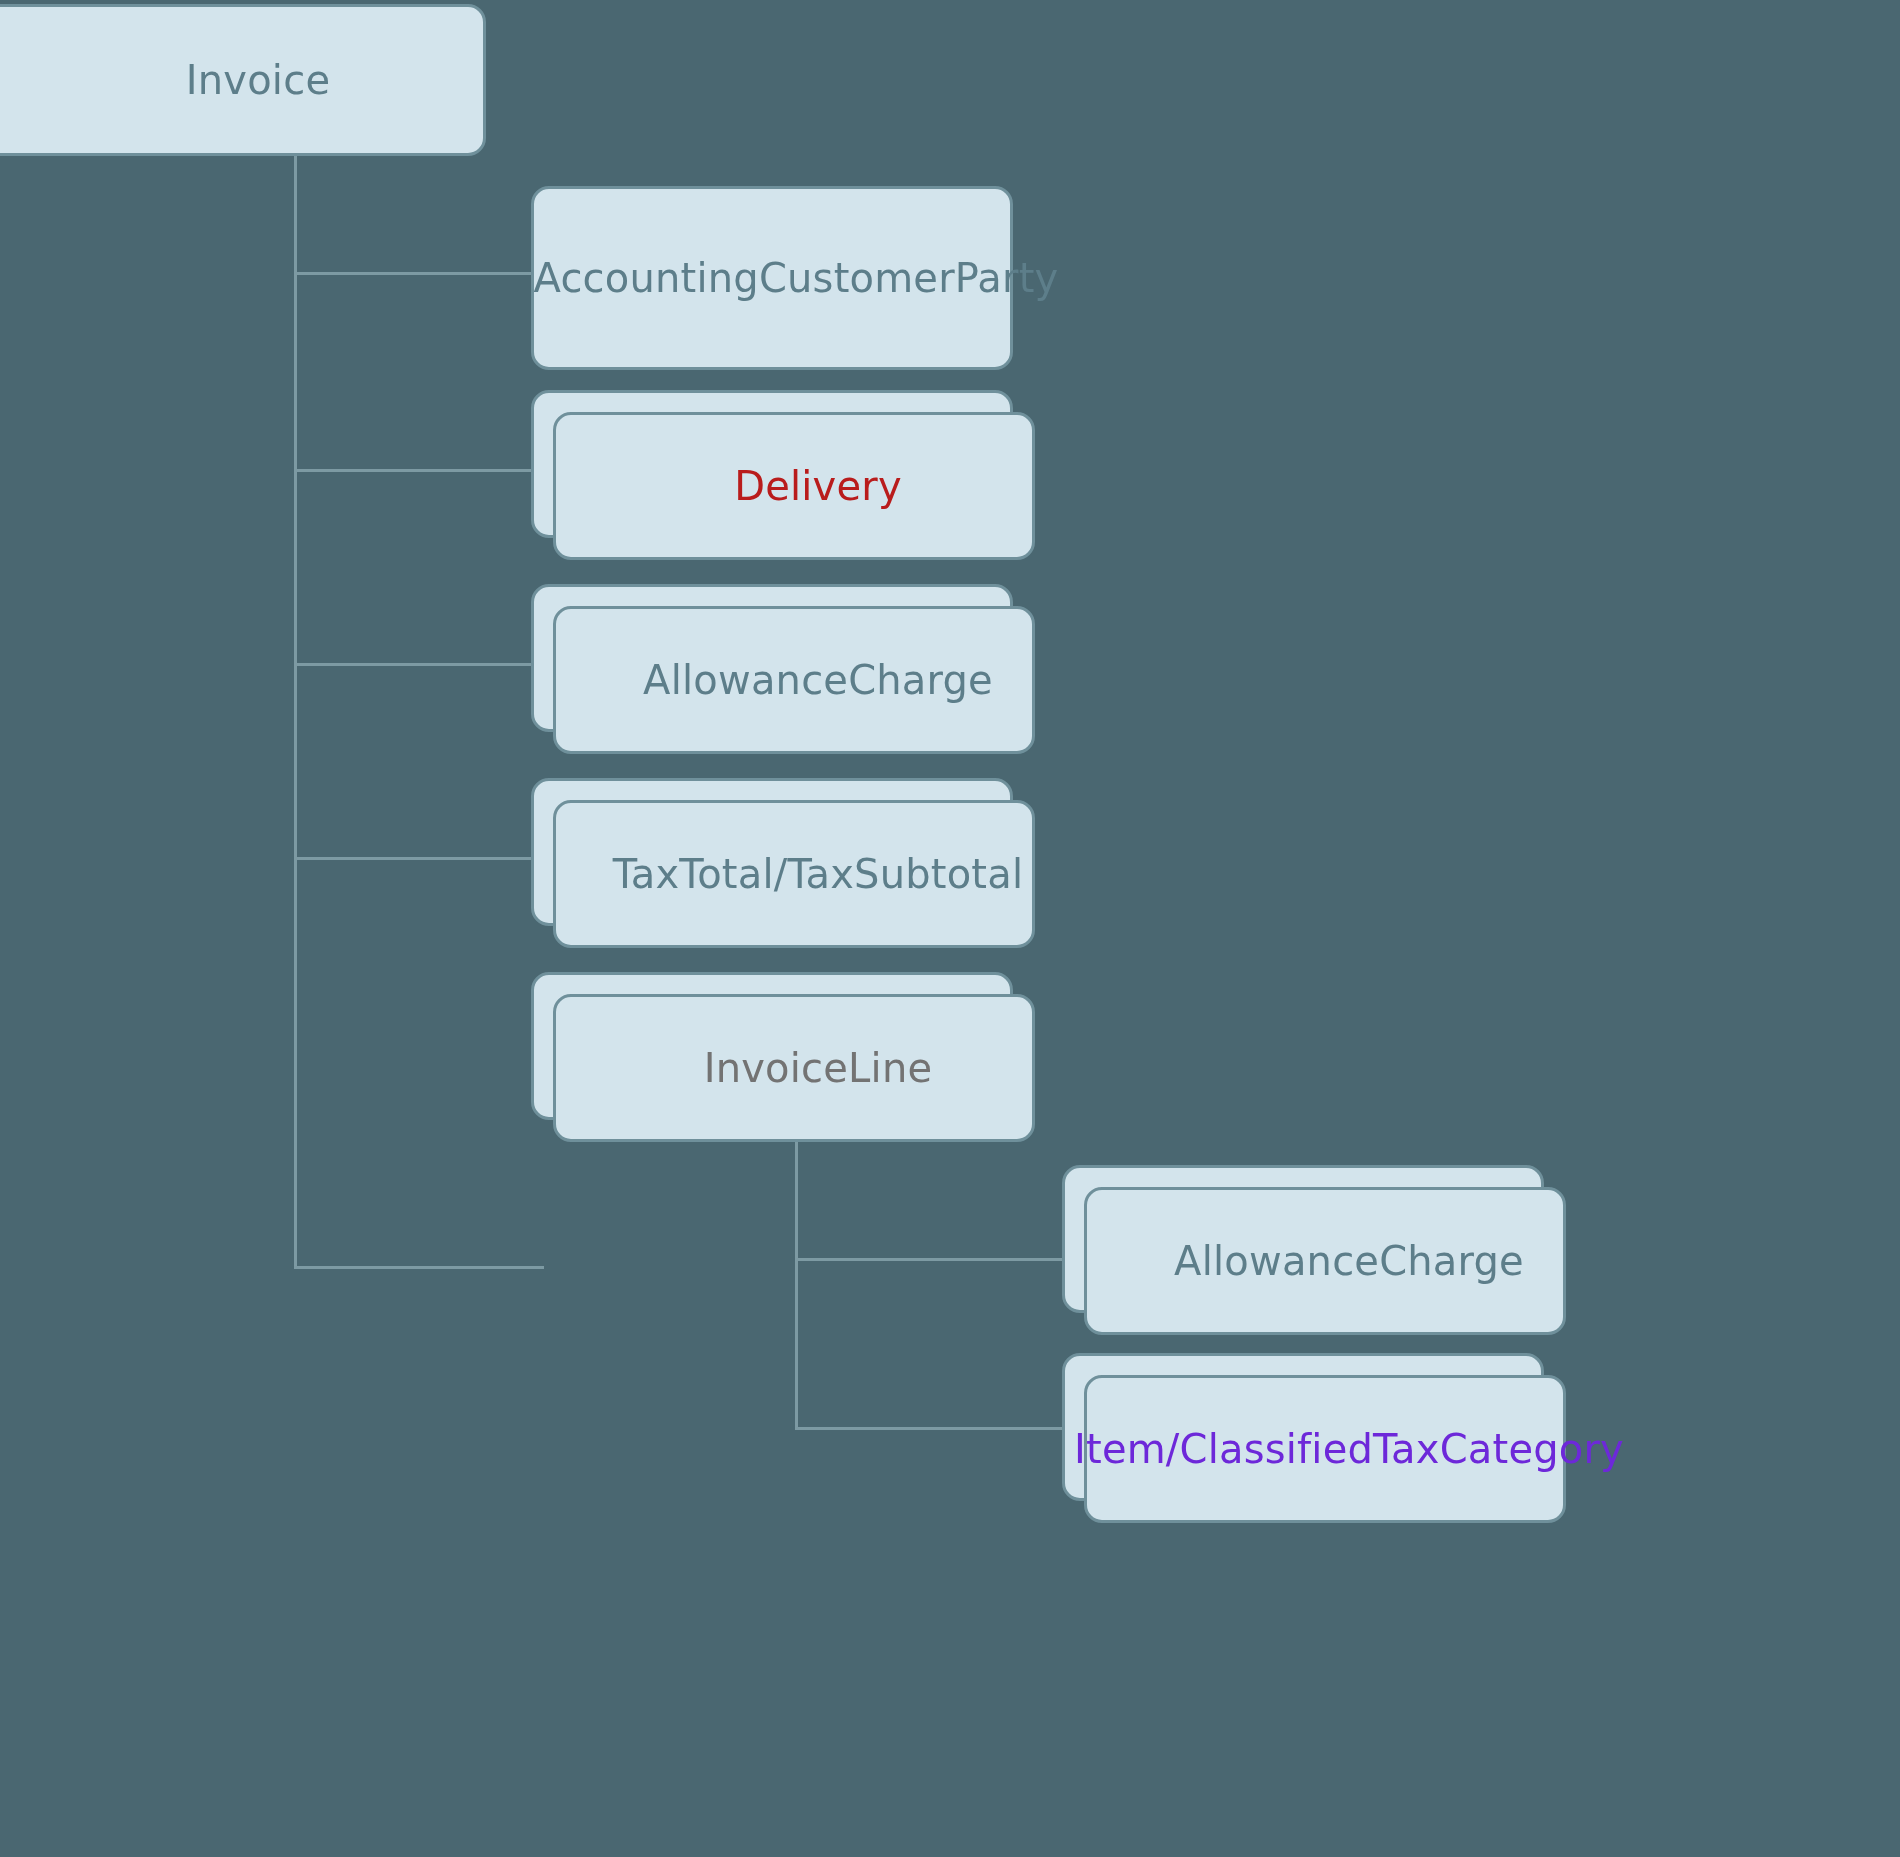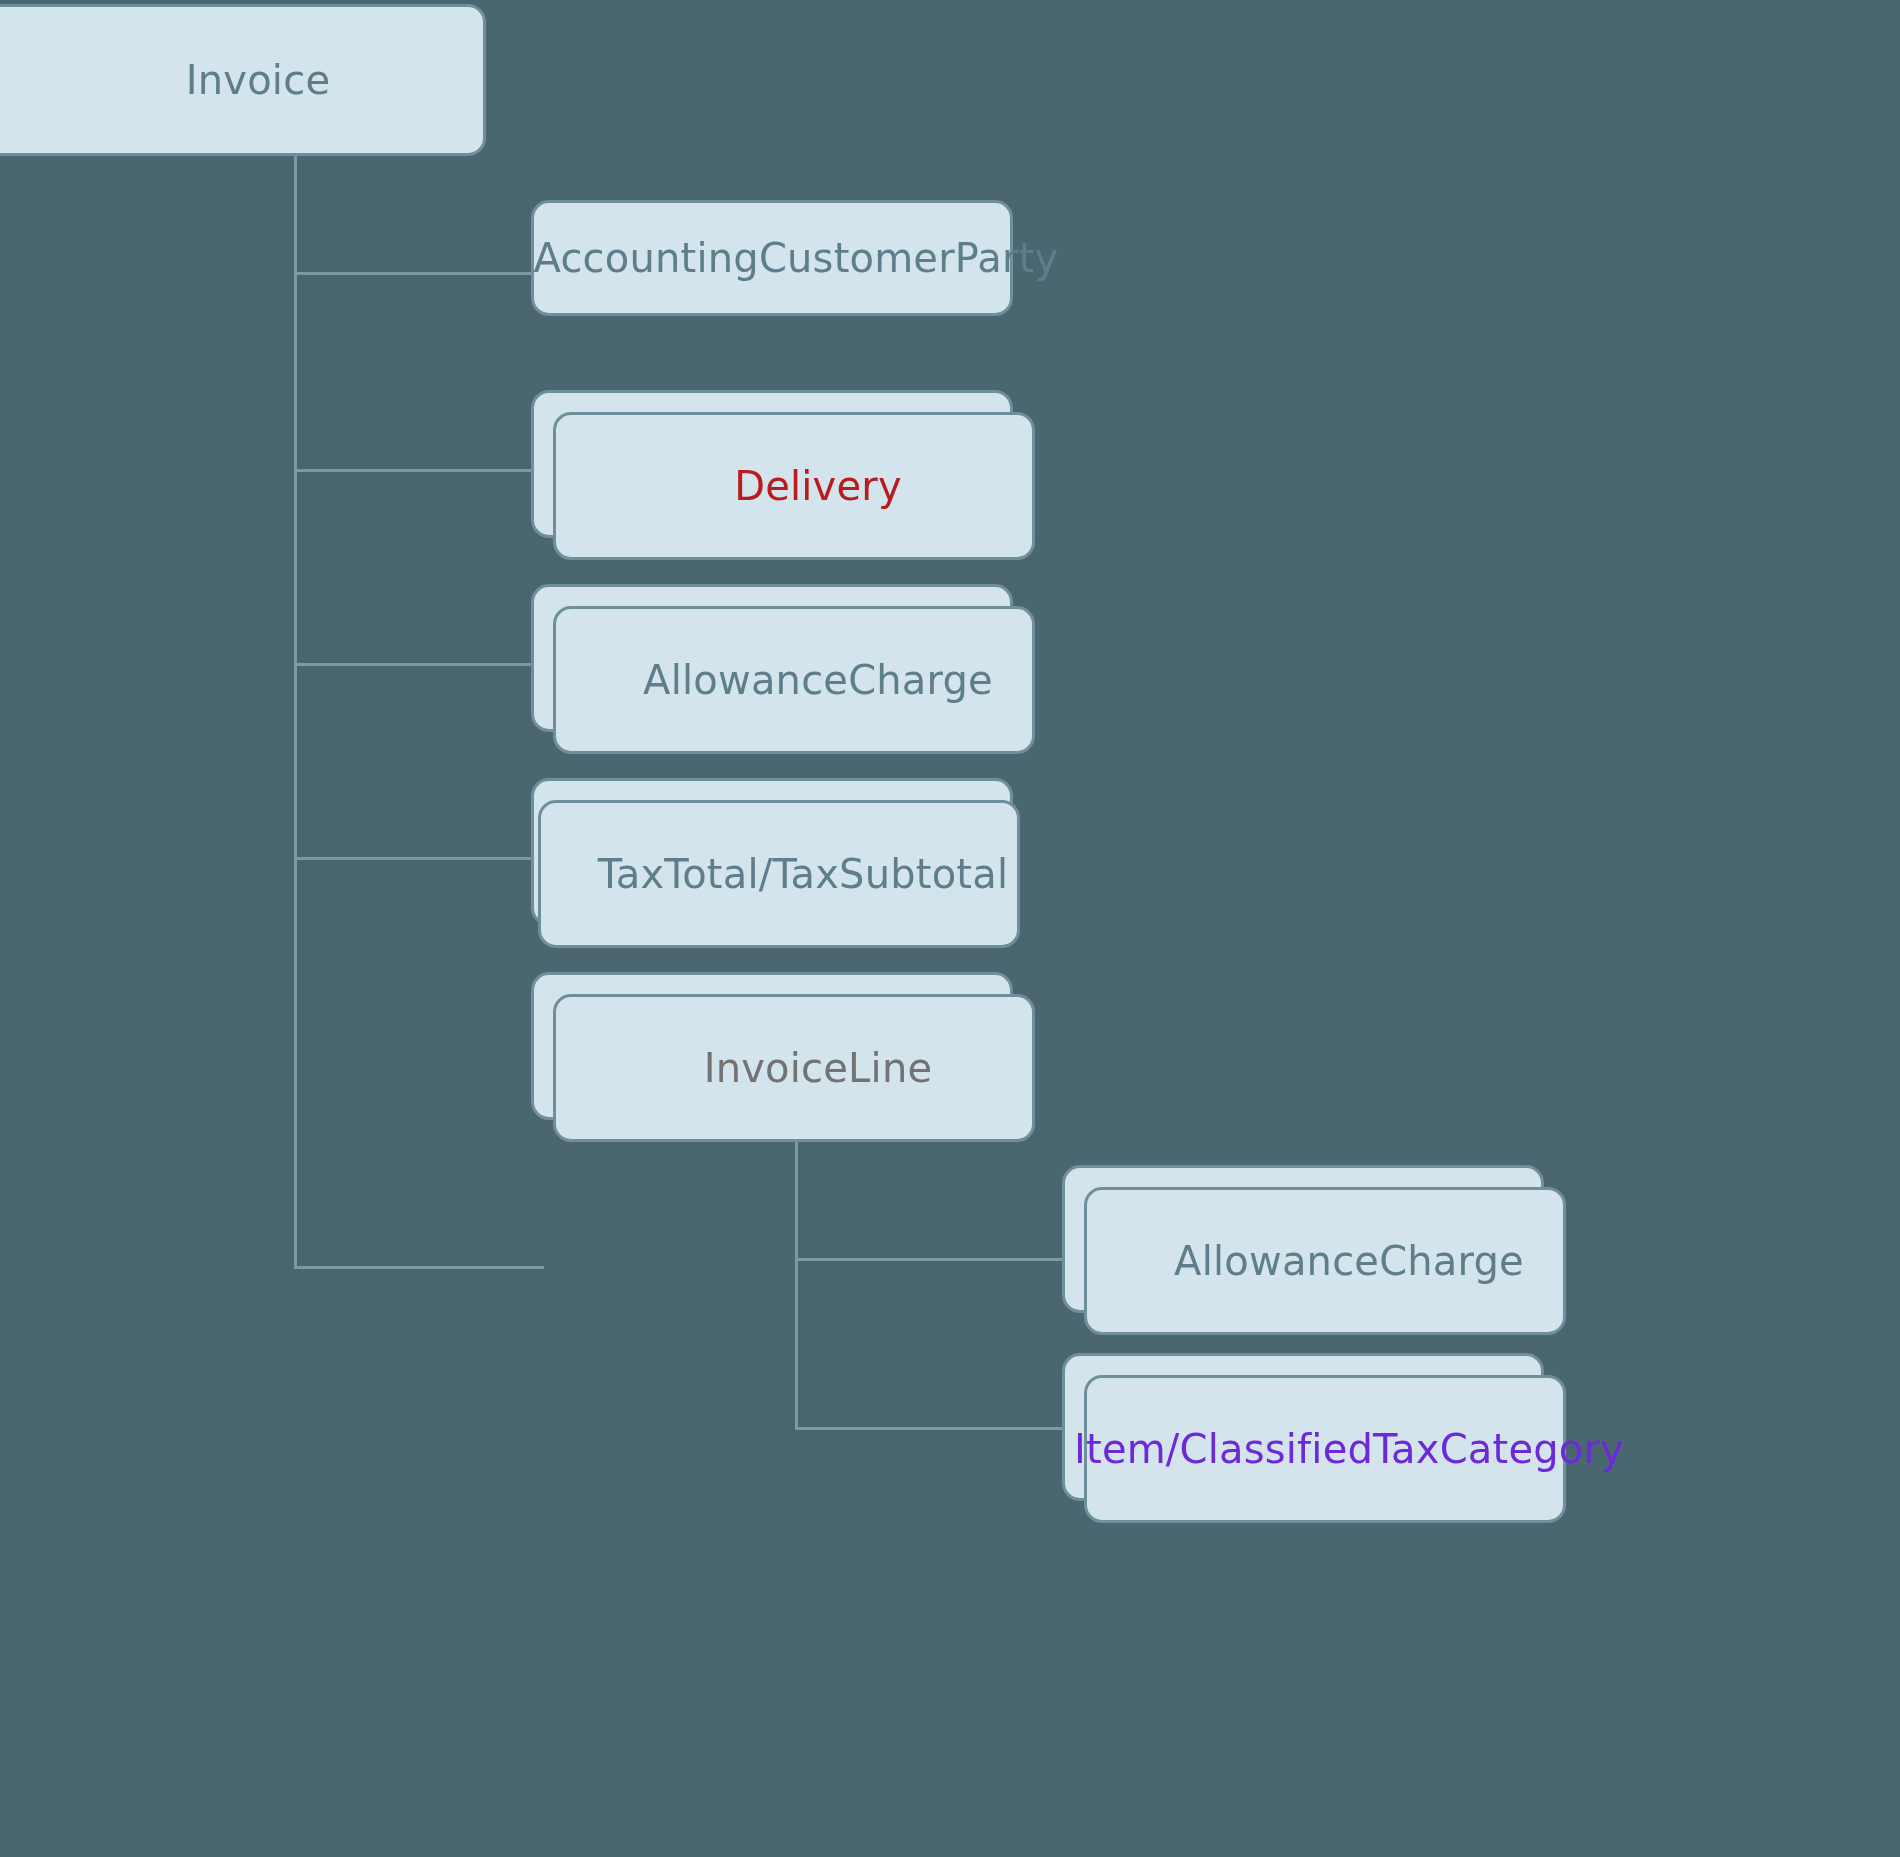--- a/index.html
+++ b/index.html
@@ -66,36 +66,36 @@
   <div class="conn h" style="left: 294px; top: 1266px; width: 250px; background: rgb(125, 154, 163);"></div>
 
   <div class="conn v" style="left: 795px; top: 1140px; height: 290px; background: rgb(125, 154, 163);"></div>
   <div class="conn h" style="left: 795px; top: 1258px; width: 285px; background: rgb(125, 154, 163);"></div>
   <div class="conn h" style="left: 795px; top: 1427px; width: 285px; background: rgb(125, 154, 163);"></div>
 
   <div class="node" style="left: -18px; top: 4px; width: 504px; height: 152px; background: rgb(211, 228, 236); border-color: rgb(111, 144, 155); color: rgb(93, 126, 138);">
     <span class="node-label">Invoice</span>
   </div>
 
-  <div class="node" style="left: 531px; top: 200px; width: 482px; height: 116px; background: rgb(211, 228, 236); border-color: rgb(111, 144, 155); color: rgb(93, 126, 138);">
+  <div class="node" style="left: 531px; top: 186px; width: 482px; height: 184px; background: rgb(211, 228, 236); border-color: rgb(111, 144, 155); color: rgb(93, 126, 138);">
     <span class="node-label">AccountingCustomerParty</span>
   </div>
 
   <div class="stack-back" style="left: 531px; top: 390px; width: 482px; height: 148px; background: rgb(211, 228, 236); border-color: rgb(111, 144, 155);"></div>
   <div class="node" style="left: 553px; top: 412px; width: 482px; height: 148px; background: rgb(211, 228, 236); border-color: rgb(111, 144, 155); color: #b91c1c;">
     <span class="node-label">Delivery</span>
   </div>
 
   <div class="stack-back" style="left: 531px; top: 584px; width: 482px; height: 148px; background: rgb(211, 228, 236); border-color: rgb(111, 144, 155);"></div>
   <div class="node" style="left: 553px; top: 606px; width: 482px; height: 148px; background: rgb(211, 228, 236); border-color: rgb(111, 144, 155); color: rgb(93, 126, 138);">
     <span class="node-label">AllowanceCharge</span>
   </div>
 
   <div class="stack-back" style="left: 531px; top: 778px; width: 482px; height: 148px; background: rgb(211, 228, 236); border-color: rgb(111, 144, 155);"></div>
-  <div class="node" style="left: 538px; top: 800px; width: 482px; height: 148px; background: rgb(211, 228, 236); border-color: rgb(111, 144, 155); color: rgb(93, 126, 138);">
+  <div class="node" style="left: 553px; top: 800px; width: 482px; height: 148px; background: rgb(211, 228, 236); border-color: rgb(111, 144, 155); color: rgb(93, 126, 138);">
     <span class="node-label">TaxTotal/TaxSubtotal</span>
   </div>
 
   <div class="stack-back" style="left: 531px; top: 972px; width: 482px; height: 148px; background: rgb(211, 228, 236); border-color: rgb(111, 144, 155);"></div>
   <div class="node" style="left: 553px; top: 994px; width: 482px; height: 148px; background: rgb(211, 228, 236); border-color: rgb(111, 144, 155); color: #737373;">
     <span class="node-label">InvoiceLine</span>
   </div>
 
   <div class="stack-back" style="left: 1062px; top: 1165px; width: 482px; height: 148px; background: rgb(211, 228, 236); border-color: rgb(111, 144, 155);"></div>
   <div class="node" style="left: 1084px; top: 1187px; width: 482px; height: 148px; background: rgb(211, 228, 236); border-color: rgb(111, 144, 155); color: rgb(93, 126, 138);">

